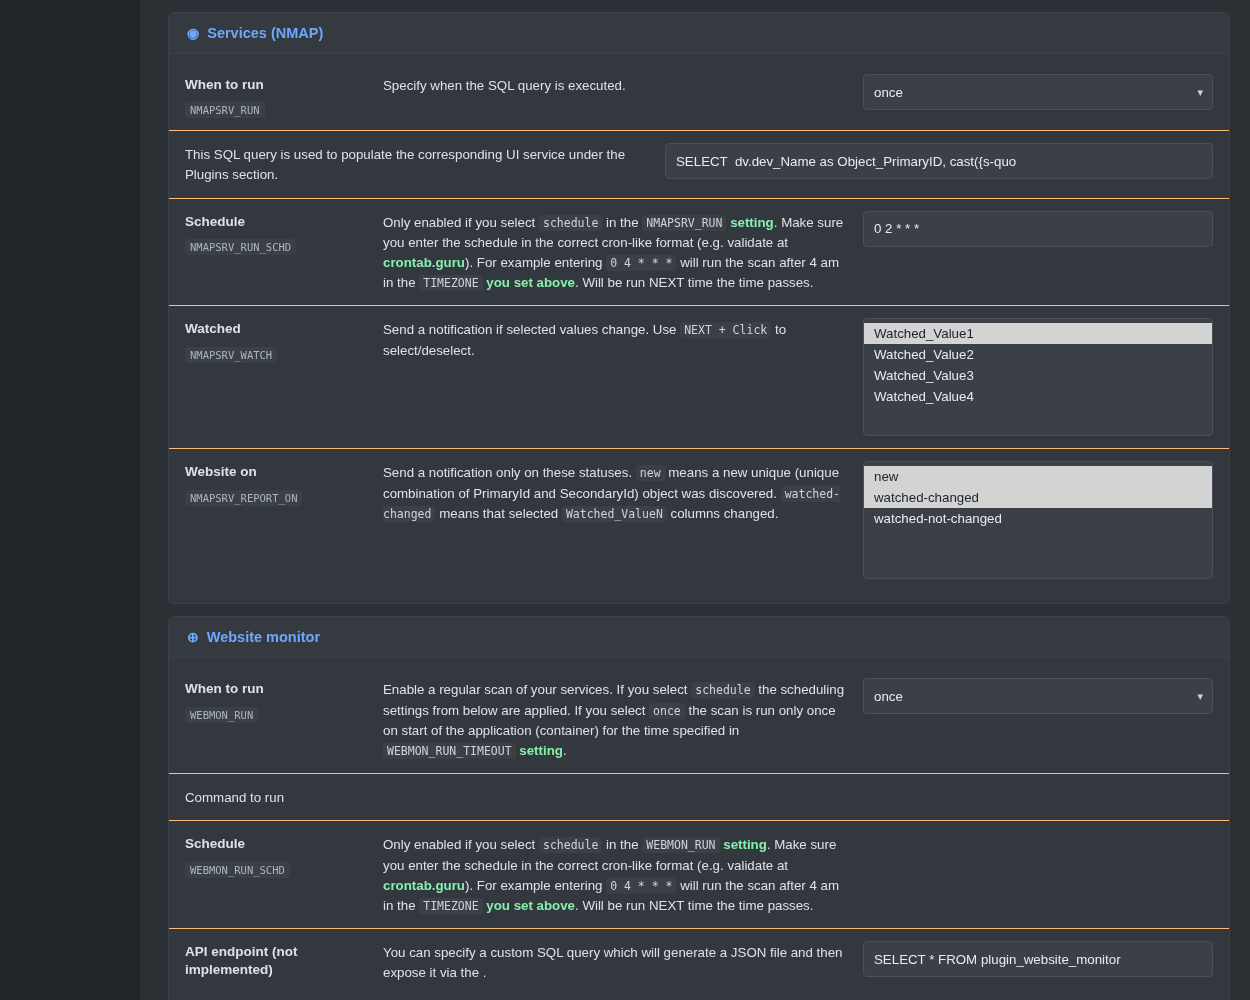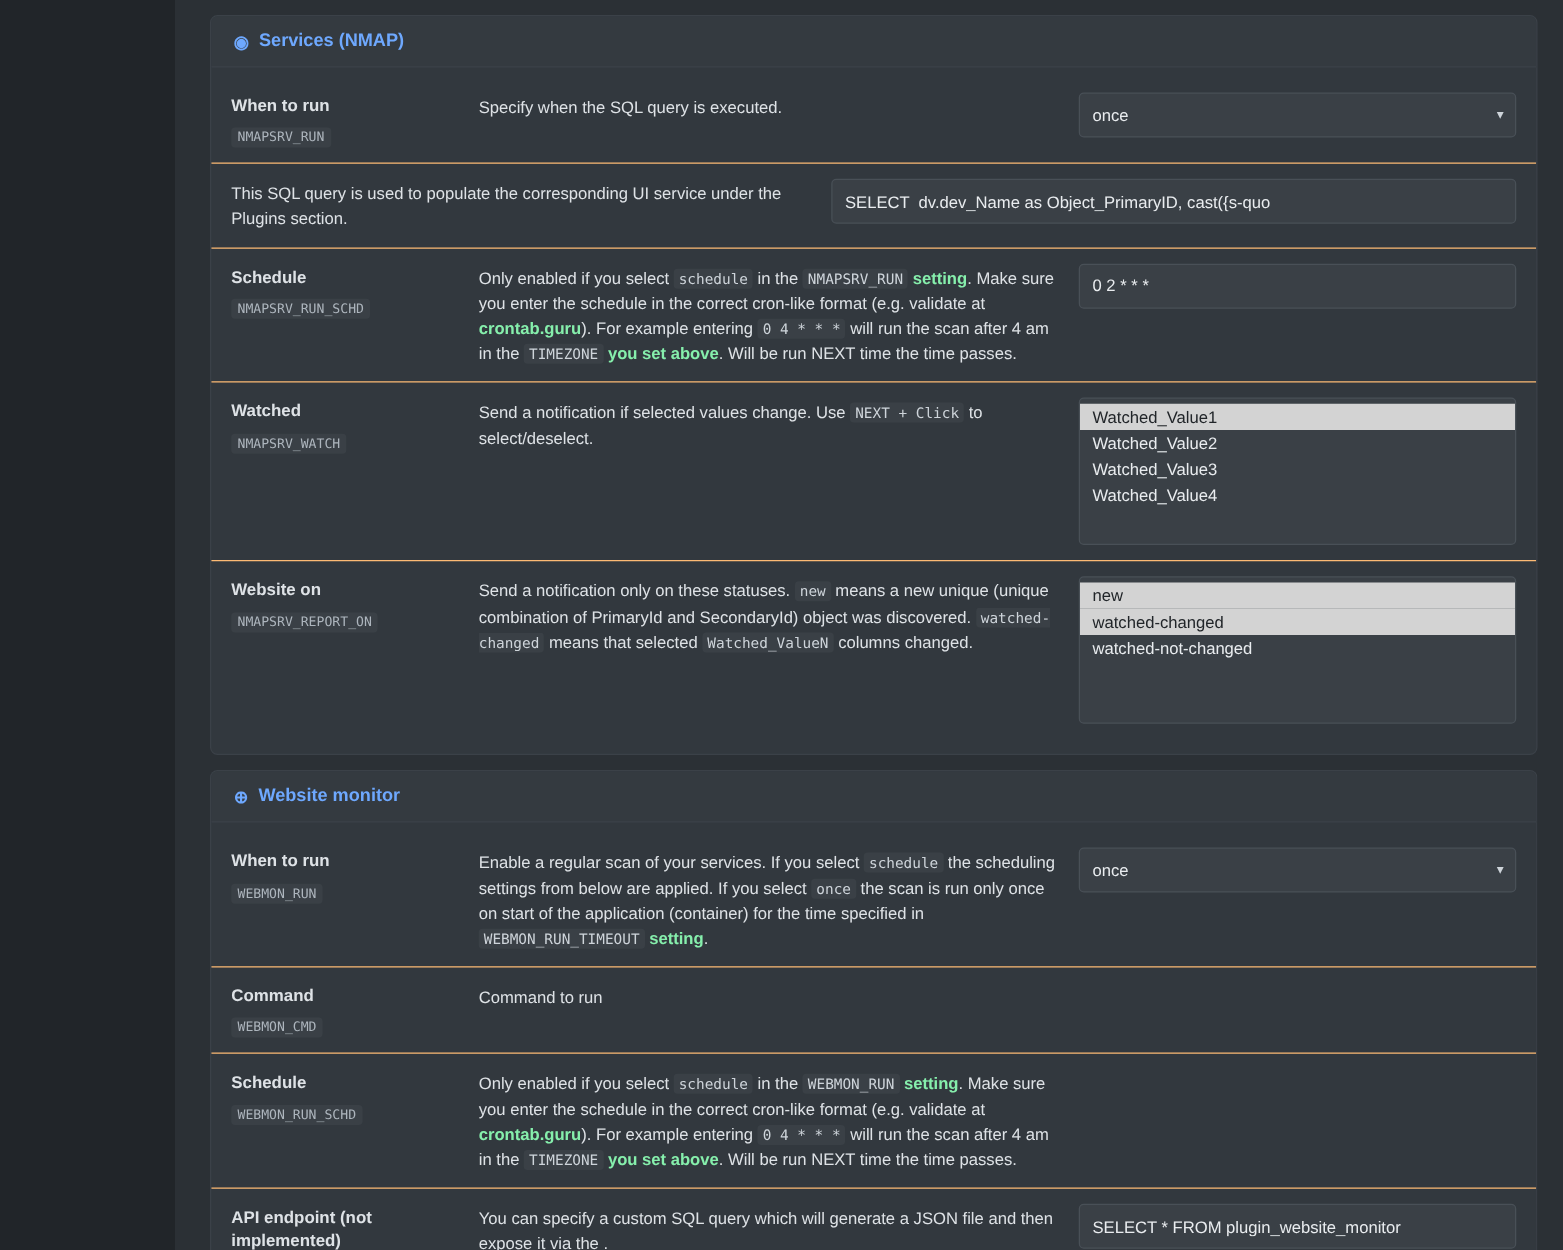--- a/index.html
+++ b/index.html
@@ -190,21 +190,20 @@
         </div>
         <div class="card-body">
           <div class="row">
             <div class="col-label"><div class="lbl-title">When to run</div><div class="lbl-code">WEBMON_RUN</div></div>
             <div class="col-desc desc">Enable a regular scan of your services. If you select <code>schedule</code> the scheduling settings from below are applied. If you select <code>once</code> the scan is run only once on start of the application (container) for the time specified in <code>WEBMON_RUN_TIMEOUT</code> <a class="lnk">setting</a>.</div>
             <div class="col-field">
               <div class="select-wrap"><select class="select"><option>once</option></select><span class="chev">▾</span></div>
             </div>
           </div>
           <div class="row">
-            <div class="col-label"><div class="lbl-title">Command</div><div class="lbl-code">WEBMON_CMD</div></div>
             <div class="col-desc desc">Command to run</div>
           </div>
           <div class="row">
             <div class="col-label"><div class="lbl-title">Schedule</div><div class="lbl-code">WEBMON_RUN_SCHD</div></div>
             <div class="col-desc desc">Only enabled if you select <code>schedule</code> in the <code>WEBMON_RUN</code> <a class="lnk">setting</a>. Make sure you enter the schedule in the correct cron-like format (e.g. validate at <a class="lnk">crontab.guru</a>). For example entering <code>0 4 * * *</code> will run the scan after 4 am in the <code>TIMEZONE</code> <a class="lnk">you set above</a>. Will be run NEXT time the time passes.</div>
           </div>
           <div class="row">
             <div class="col-label">
               <div class="lbl-title">API endpoint (not implemented)</div>
             </div>

